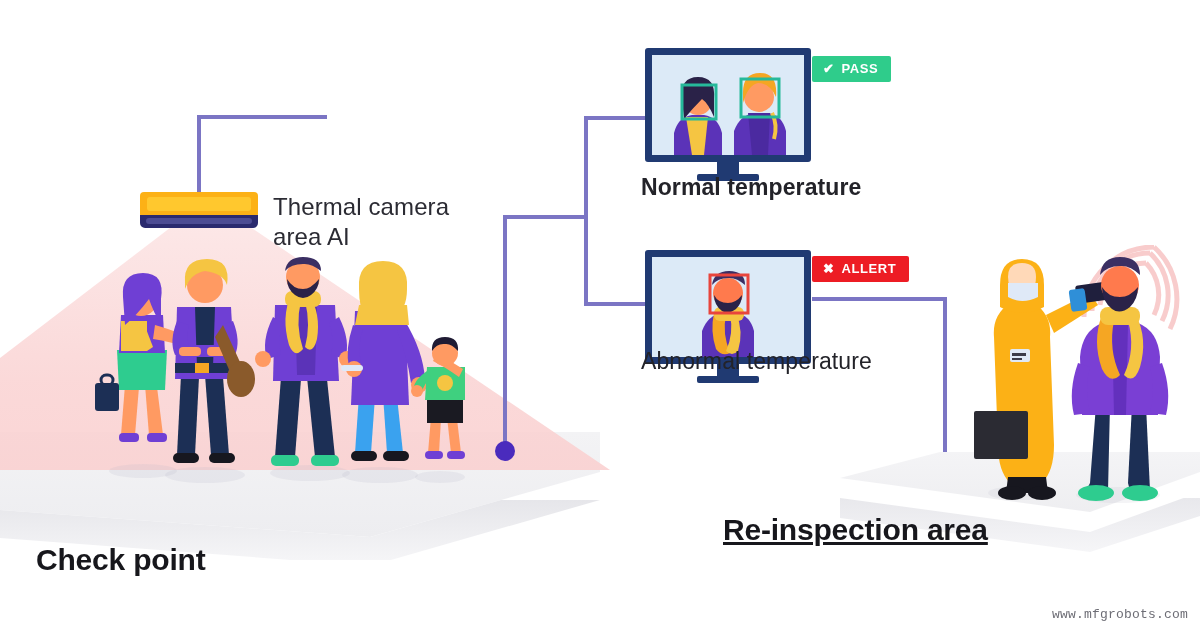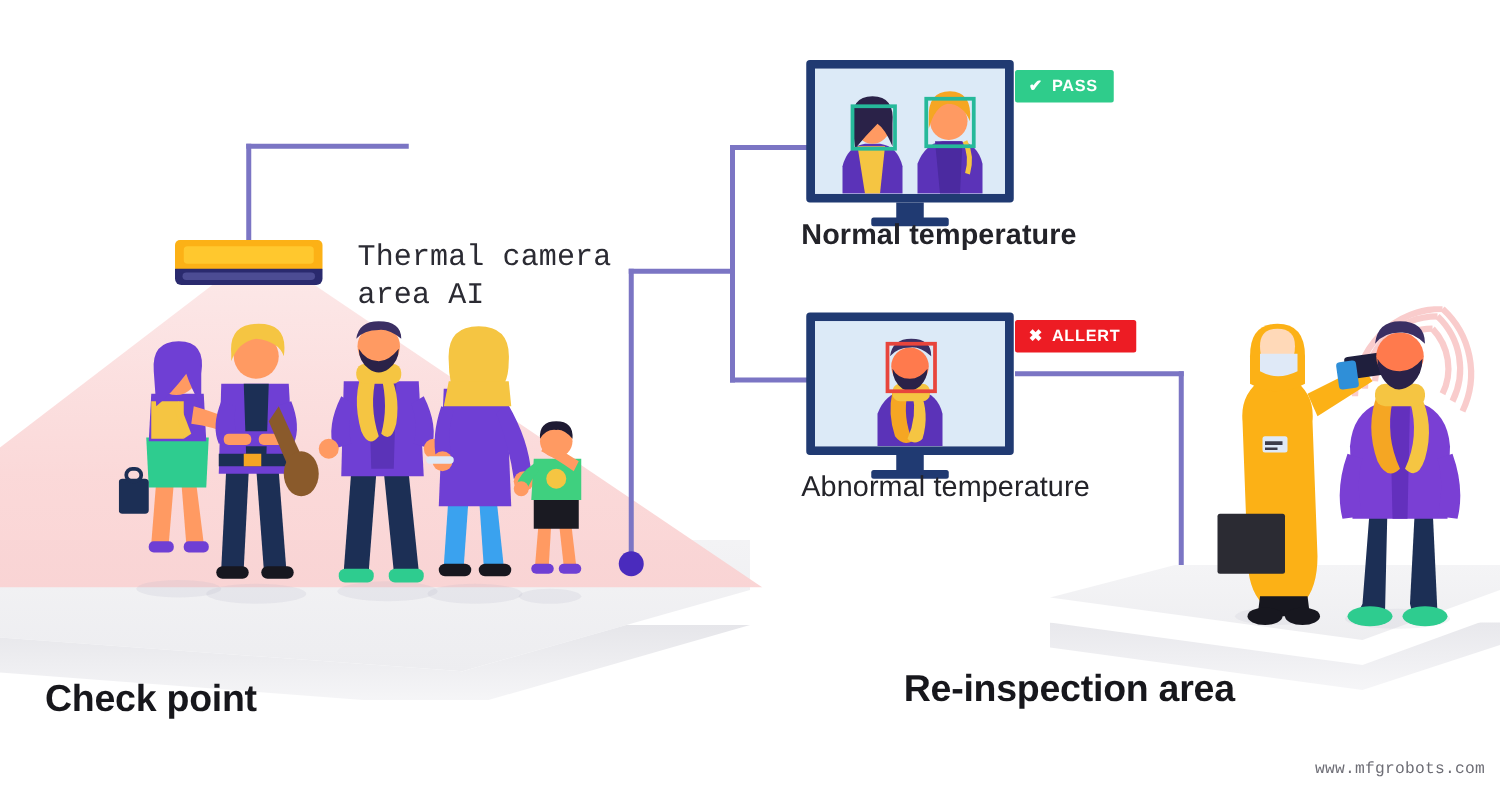--- a/index.html
+++ b/index.html
@@ -8,38 +8,37 @@
     background:#ffffff;
     font-family:"Liberation Sans", sans-serif;
     overflow:hidden;
     position:relative;
   }
   #stage{position:absolute;inset:0;width:1200px;height:628px;}
   .abs{position:absolute;}
 
   
   .label-camera{
-    left:286px; top:192px; width:230px;
+    left:273px; top:192px; width:230px;
     font-size:24px; line-height:30px; color:#2b2b33;
     letter-spacing:.1px;
-    font-family:Liberation Mono, monospace;
   }
   .cap{
     font-size:23px; color:#232329; letter-spacing:.1px;
     white-space:nowrap;
   }
   .cap-normal{left:641px; top:174px;font-weight:bold;}
-  .cap-abnormal{left:641px; top:376px;}
+  .cap-abnormal{left:641px; top:348px;}
 
   .heading{
     font-size:30px; font-weight:bold; color:#17171c;
     letter-spacing:-.2px; white-space:nowrap;
   }
   .h-check{left:36px; top:543px;}
-  .h-reinspect{left:723px; top:535px;}
+  .h-reinspect{left:723px; top:513px;text-decoration:underline;}
 
   .watermark{
     right:12px; bottom:6px;
     font-size:13px; color:#6d6d75;
     font-family:Liberation Mono, monospace;
     letter-spacing:.2px;
   }
 
   
   .badge{

